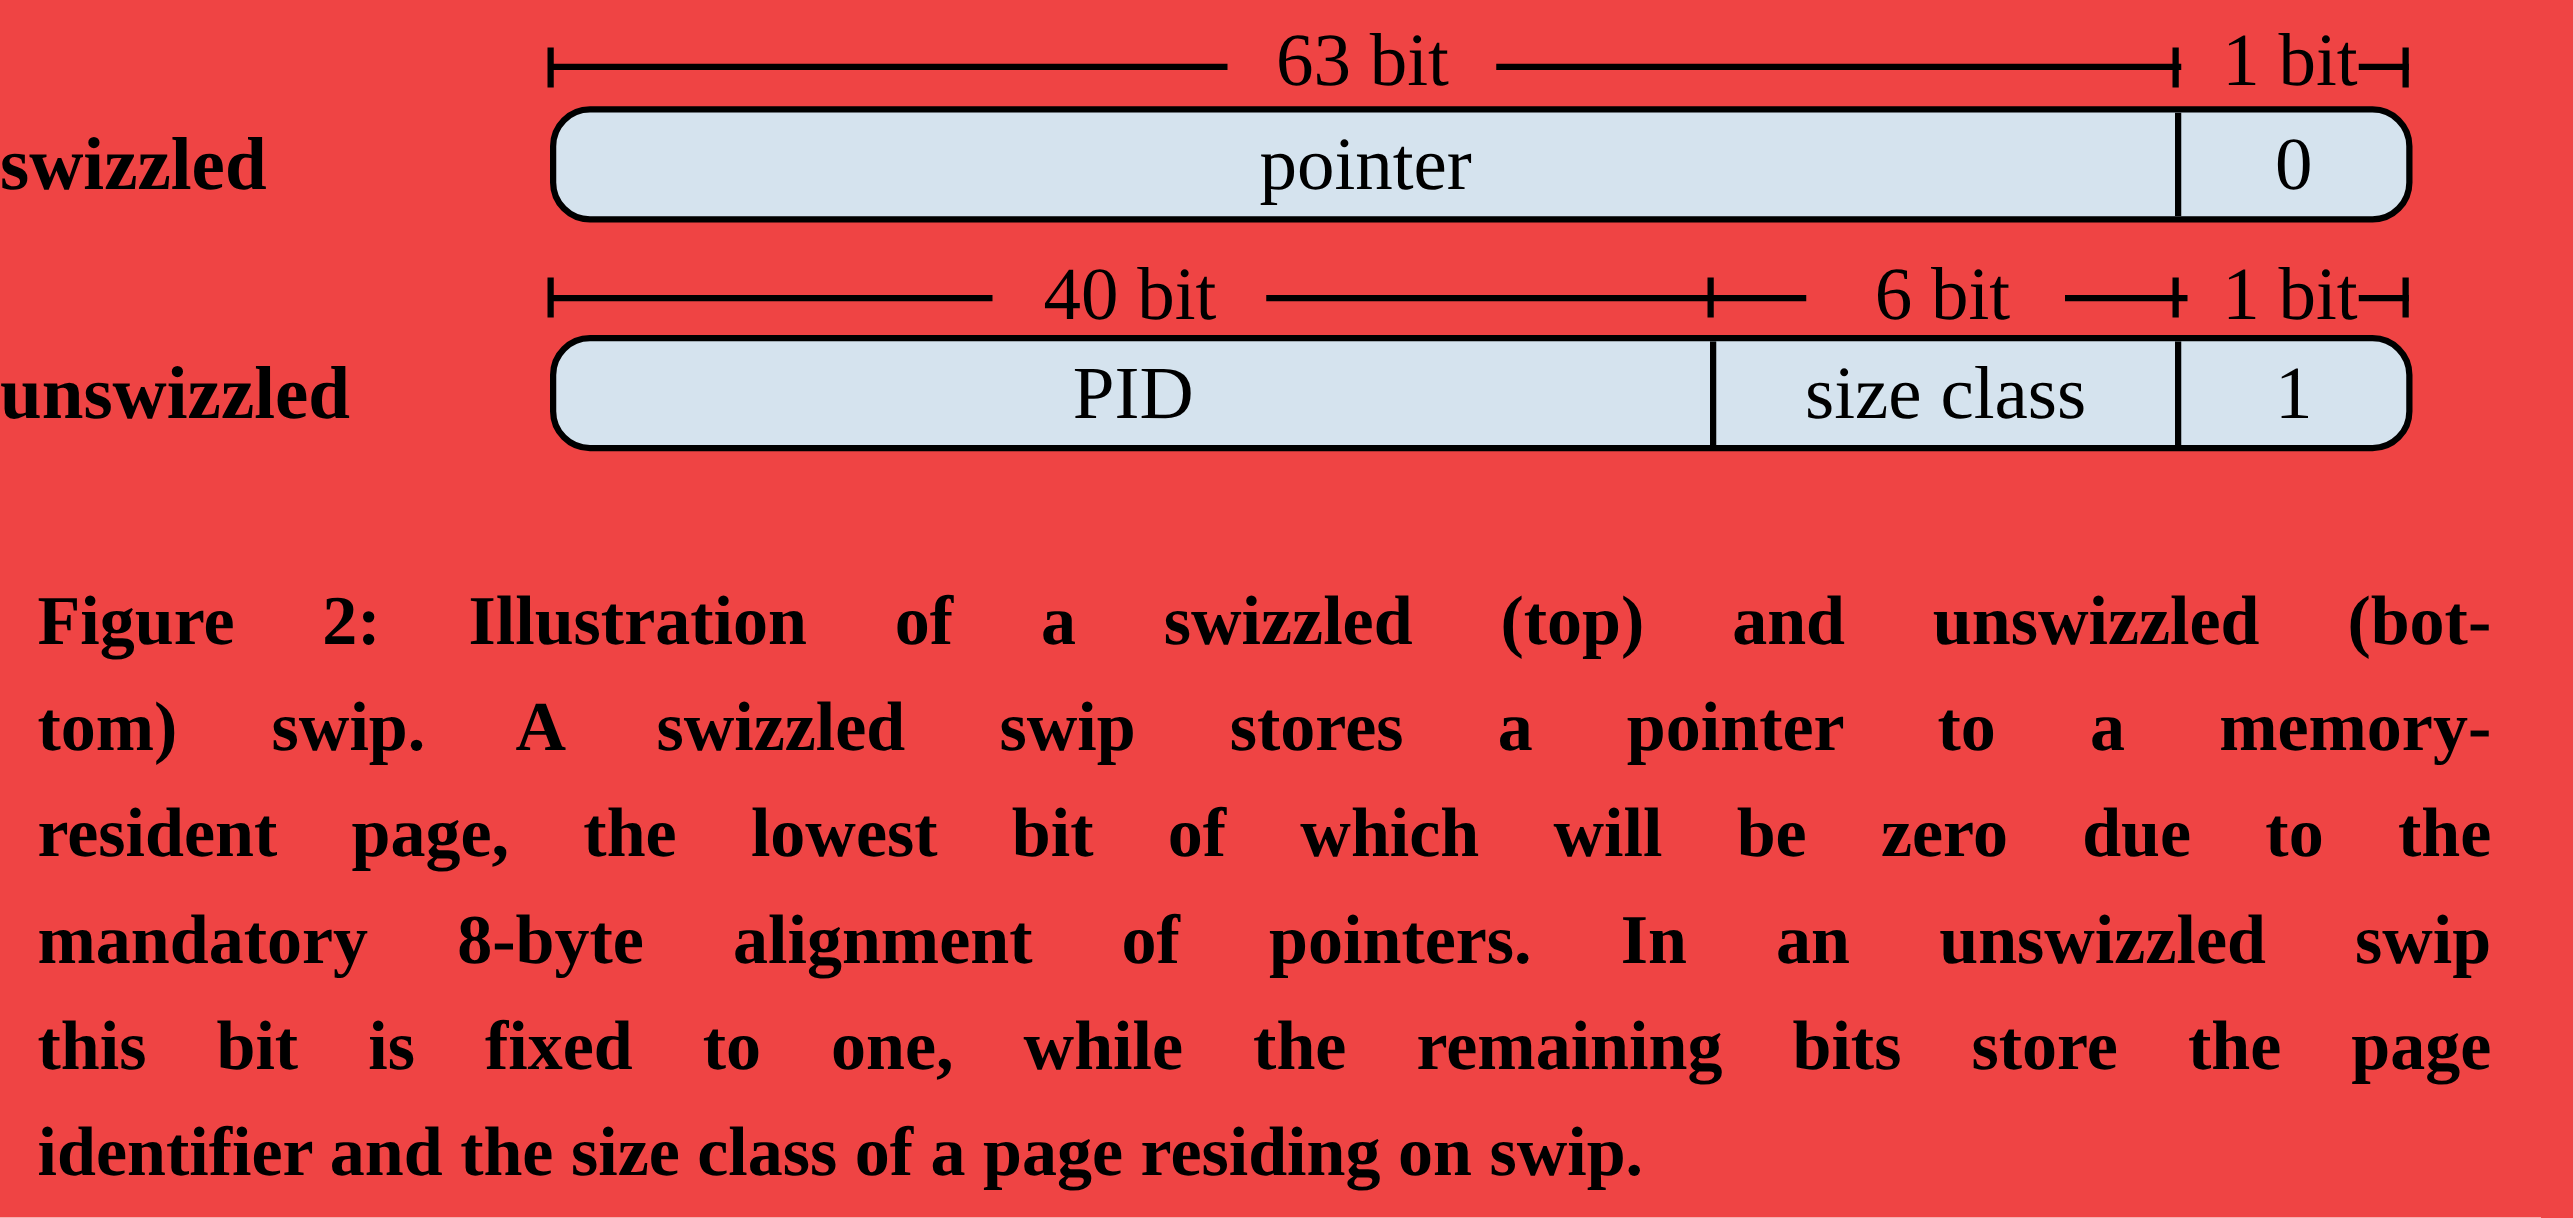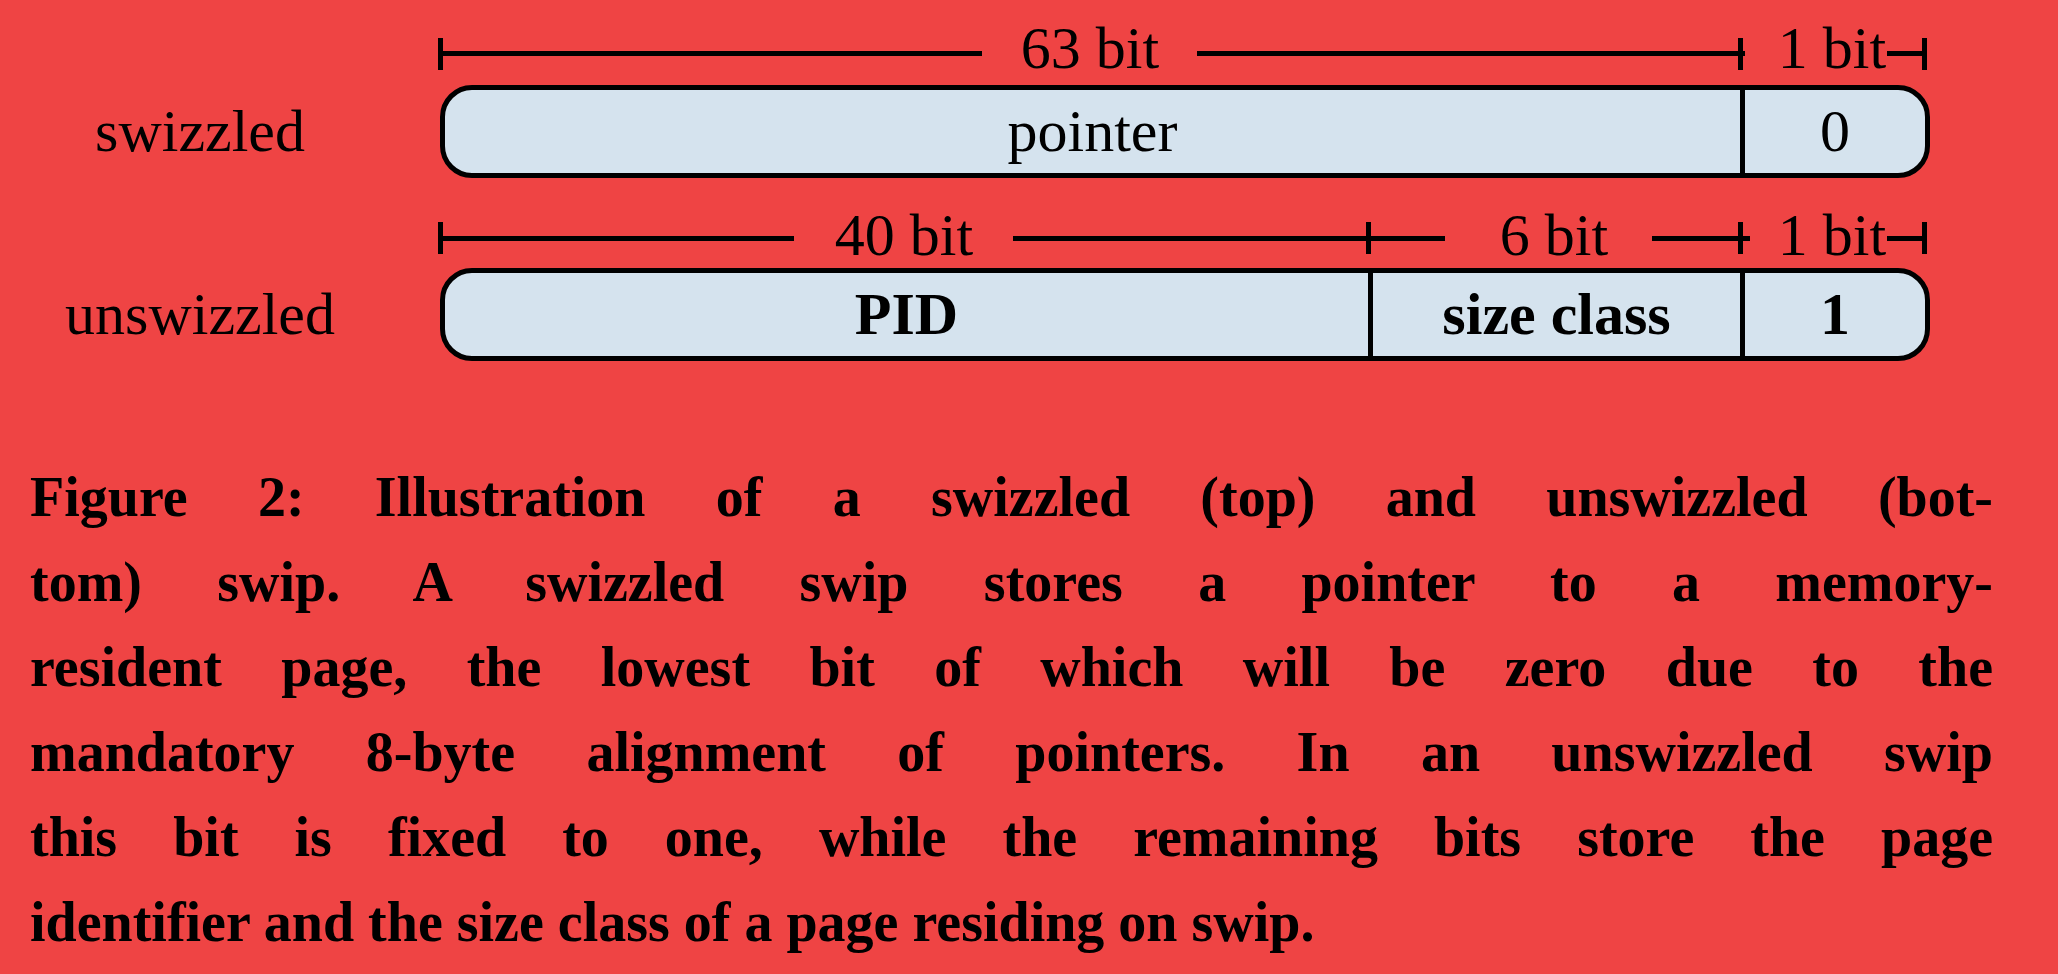--- a/index.html
+++ b/index.html
@@ -36,24 +36,25 @@
     white-space: nowrap;
     transform: translateX(-50%);
   }
 
   
   .rowlabel {
     position: absolute;
     left: 0;
     width: 400px;
     padding-right: 10px;
-    text-align: center;
+    text-align: left;
     font-size: 60px;
     line-height: 93px;
     white-space: nowrap;
+    font-weight: bold;
   }
 
   
   .bar {
     position: absolute;
     left: 440px;
     width: 1490px;
     height: 93px;
     box-sizing: border-box;
     border: 5px solid #000000;
@@ -120,21 +121,21 @@
   <div class="hline" style="left:1013px; top:236px; width:432px;"></div>
   <div class="tick" style="left:1366px; top:222px;"></div>
   <div class="rlabel" style="left:1554px; top:203px;">6 bit</div>
   <div class="hline" style="left:1652px; top:236px; width:98px;"></div>
   <div class="tick" style="left:1738px; top:222px;"></div>
   <div class="rlabel" style="left:1832px; top:203px;">1 bit</div>
   <div class="hline" style="left:1887px; top:236px; width:40px;"></div>
   <div class="tick" style="left:1922px; top:222px;"></div>
 
   <div class="rowlabel" style="top:268px;">unswizzled</div>
-  <div class="bar" style="top:268px;font-weight:bold;">
+  <div class="bar" style="top:268px;">
     <div class="cell" style="width:923px;">PID</div>
     <div class="cell" style="width:372px;">size class</div>
     <div class="cell grow">1</div>
   </div>
 
   <div class="caption">
     <div class="cap-line">Figure 2: Illustration of a swizzled (top) and unswizzled (bot-</div>
     <div class="cap-line">tom) swip. A swizzled swip stores a pointer to a memory-</div>
     <div class="cap-line">resident page, the lowest bit of which will be zero due to the</div>
     <div class="cap-line">mandatory 8-byte alignment of pointers. In an unswizzled swip</div>

